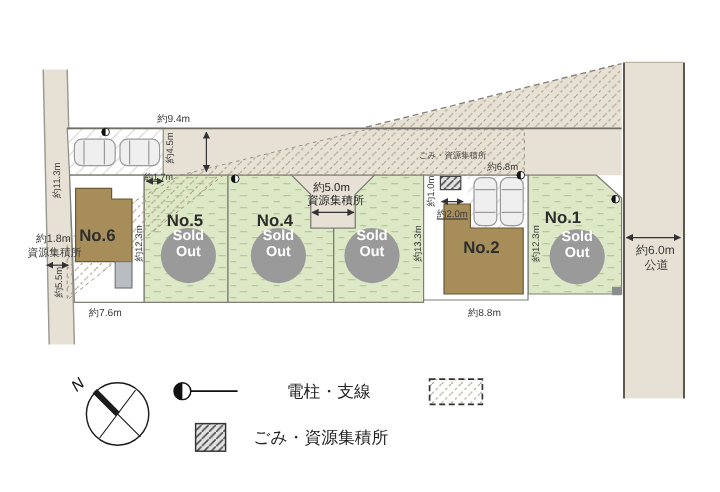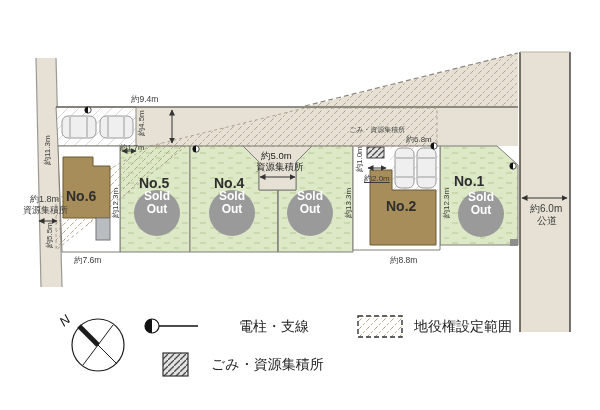--- a/index.html
+++ b/index.html
@@ -203,15 +203,14 @@
   <span class="vtext" style="left:136px;top:136px;">約4.5m</span>
   <span class="vtext" style="left:44px;top:248px;">約5.5m</span>
   <span class="vtext" style="left:110px;top:218px;">約12.3m</span>
   <span class="vtext" style="left:343px;top:218px;">約13.3m</span>
   <span class="vtext" style="left:354px;top:172px;">約1.0m</span>
   <span class="vtext" style="left:441px;top:218px;">約12.3m</span>
 
   <span class="north-label" style="left:60px;top:313px;">N</span>
   <span class="legend-label" style="left:211px;top:318px;margin-left:28px;">電柱・支線</span>
   <span class="legend-label" style="left:211px;top:356px;">ごみ・資源集積所</span>
-  <span class="legend-label" style="left:414px;top:318px;">地役権設定範囲</span>
 
 </div>
 
 </body></html>

